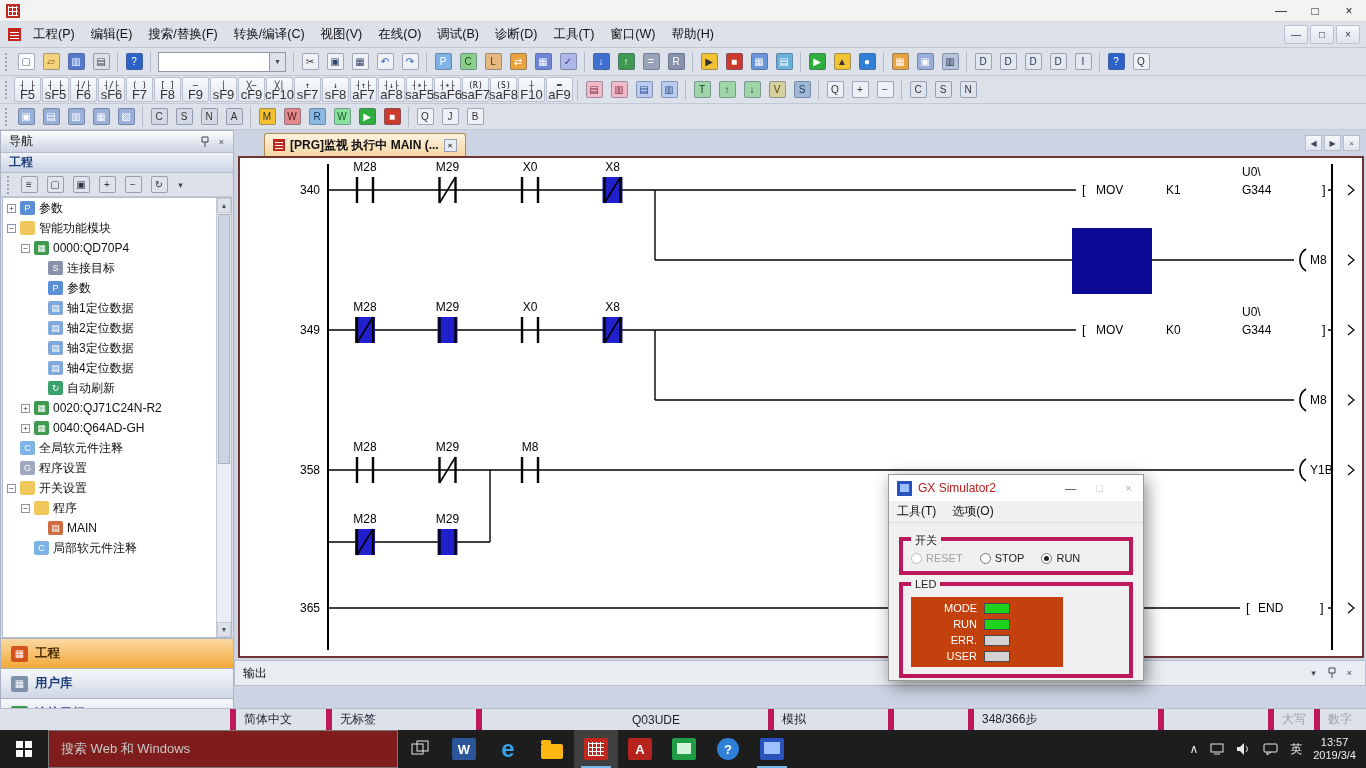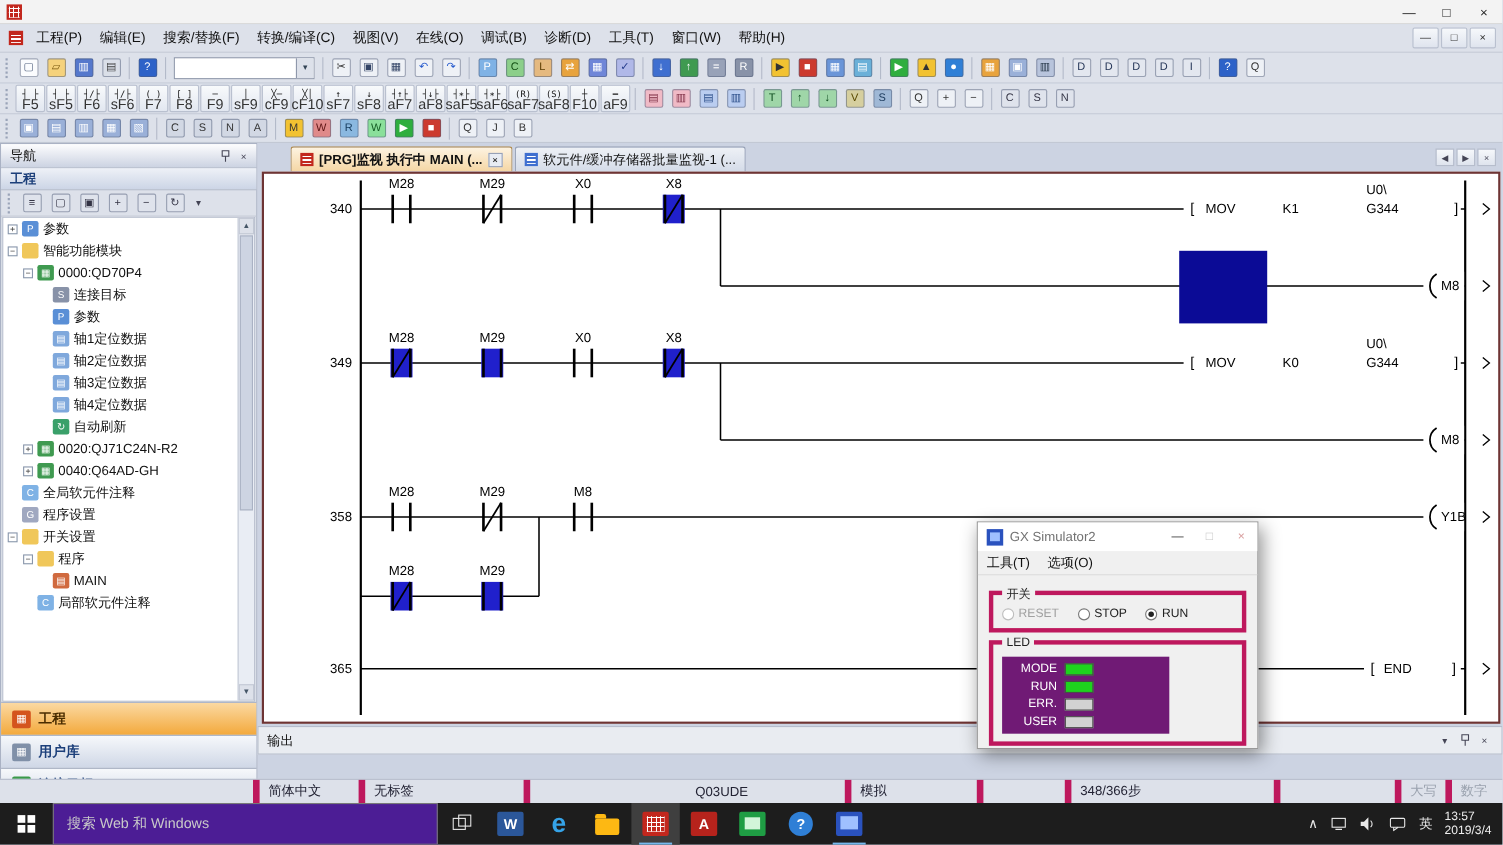--- a/index.html
+++ b/index.html
@@ -113,21 +113,21 @@
 .seg.dim{color:#9aa2ae}
 .s0{width:236px}.s1{width:96px}.s2{width:150px}.sf{flex:1;border-right:none}
 .s3{width:150px}.s4{width:120px}.s5{width:80px}.s6{width:190px}.s7{width:110px}.s8{width:46px}.s9{width:46px;border-right:none}
 
 
 #taskbar{position:absolute;left:0;top:730px;width:1366px;height:38px;background:#1d1d1d;
   display:flex;align-items:stretch;color:#e8e8e8}
 .tb-start{width:48px;display:flex;align-items:center;justify-content:center;flex:none}
 .winlogo{width:16px;height:16px;display:grid;grid-template-columns:7px 7px;grid-template-rows:7px 7px;gap:2px}
 .winlogo i{background:#fefefe;display:block}
-.tb-search{width:350px;background:#4c1d95;border:1px solid #787878;display:flex;align-items:center;
+.tb-search{width:350px;background:#7f1d1d;border:1px solid #787878;display:flex;align-items:center;
   padding:0 12px;font-size:13px;color:#c9c9c9;flex:none;margin:0}
 #tb-apps{display:flex;align-items:stretch}
 .tb-app{width:44px;display:flex;align-items:center;justify-content:center;position:relative;flex:none}
 .tb-app.open:after{content:"";position:absolute;left:7px;right:7px;bottom:0;height:2px;background:#76b9ed}
 .tb-app.focused{background:#3f3f3f}
 .ic-sq{width:24px;height:22px;border-radius:2px;display:flex;align-items:center;justify-content:center;
   color:#fff;font-weight:bold;font-size:13px;position:relative}
 .ic-word{background:#2b579a}
 .ic-edge{font-size:24px;font-weight:bold;color:#35a3e8;line-height:1}
 .ic-folder{width:22px;height:15px;background:#fdb813;border-radius:2px;position:relative;margin-top:4px}
@@ -138,46 +138,46 @@
              repeating-linear-gradient(90deg,#fff 0 1px,transparent 1px 4px)}
 .ic-acrobat{background:#b6231c}
 .ic-green{background:#1f9d44}
 .ic-green:after{content:"";position:absolute;left:5px;top:5px;right:5px;bottom:6px;background:#d2f5d9}
 .ic-help{width:22px;height:22px;border-radius:50%;background:#2f7fd6;color:#fff;font-weight:bold;
   display:flex;align-items:center;justify-content:center;font-size:13px}
 .ic-sim{background:#2a52be}
 .ic-sim:after{content:"";position:absolute;left:4px;top:4px;right:4px;bottom:6px;background:#9fc0ff}
 .tb-tray{margin-left:auto;display:flex;align-items:center;gap:11px;padding-right:10px;font-size:12px}
 .tray-ic{display:flex;align-items:center;justify-content:center}
-.clock{text-align:left;font-size:11px;line-height:13px;color:#eee}
+.clock{text-align:center;font-size:11px;line-height:13px;color:#eee}
 
 
 #simulator{position:absolute;left:888px;top:474px;width:256px;height:207px;background:#f0f0f0;
   border:1px solid #999;box-shadow:3px 5px 16px rgba(0,0,0,.45);z-index:50}
 .sim-title{height:26px;background:#fff;display:flex;align-items:center;padding:0 0 0 8px;gap:6px}
 .sim-ico{width:15px;height:15px;background:#2a52be;position:relative;flex:none}
 .sim-ico:after{content:"";position:absolute;left:3px;top:3px;right:3px;bottom:4px;background:#9fc0ff}
-.sim-title-text{font-size:12px;color:#737373}
+.sim-title-text{font-size:12px;color:#b91c1c}
 .sim-btns{margin-left:auto;display:flex;height:100%}
 .sbtn{width:29px;height:100%;display:flex;align-items:center;justify-content:center;font-size:11px;color:#333}
 .sbtn.dis{color:#c6c6c6}
 .sbtn.red{color:#d9a0a0}
 .sim-menu{height:22px;display:flex;align-items:center;padding:0 8px;gap:16px;font-size:12px;
   border-bottom:1px solid #ddd}
 .sim-body{padding:7px 10px 0}
 .grp{border:4px solid #be185d;position:relative;padding:11px 8px 7px;margin-top:7px}
 .grp .lg{position:absolute;top:-8px;left:8px;background:#f0f0f0;padding:0 4px;font-size:11px;color:#222}
 .radios{display:flex;gap:17px;align-items:center}
 .radio{display:flex;align-items:center;gap:4px}
 .rb{width:11px;height:11px;border-radius:50%;border:1px solid #777;background:#fff;position:relative;flex:none}
 .rb.sel:after{content:"";position:absolute;left:2px;top:2px;right:2px;bottom:2px;background:#222;border-radius:50%}
 .rb.dis{border-color:#bdbdbd}
 .rl{font-size:11px;color:#222}
 .rl.dis{color:#a0a0a0}
-.led-panel{background:#701a75;width:152px;padding:5px 8px;display:grid;
+.led-panel{background:#c2410c;width:152px;padding:5px 24px;display:grid;
   grid-template-columns:42px 28px;gap:4px 7px;align-items:center}
 .led-label{color:#fff;font-size:11px;text-align:right}
 .led-bar{width:26px;height:11px;border:1px solid #4a4a4a}
 .led-on{background:#1ed31e}
 .led-off{background:#d2d2d2}
 </style>
 </head>
 <body>
 
 <div id="titlebar">
@@ -684,24 +684,20 @@
     <span class="chev">»</span>
   </div>
 </div>
 
 <div id="main">
   <div class="tabstrip" id="tabstrip">
     <span class="tab active">
         <span class="doc-ico doc-prg"></span>
         <span class="tab-label">[PRG]监视 执行中 MAIN (...</span>
         <span class="tab-close">×</span>
-      </span>
-      <span class="tab">
-        <span class="doc-ico doc-watch"></span>
-        <span class="tab-label">软元件/缓冲存储器批量监视-1 (...</span>
       </span>
       <span class="tabctrl">
       <span>◀</span>
       <span>▶</span>
       <span>×</span>
     </span>
   </div>
   <div class="ladder-frame">
     <svg id="ladder-svg" viewBox="0 0 1122 498">
         <line x1="88" y1="6" x2="88" y2="492" stroke="#000" stroke-width="2"></line>

